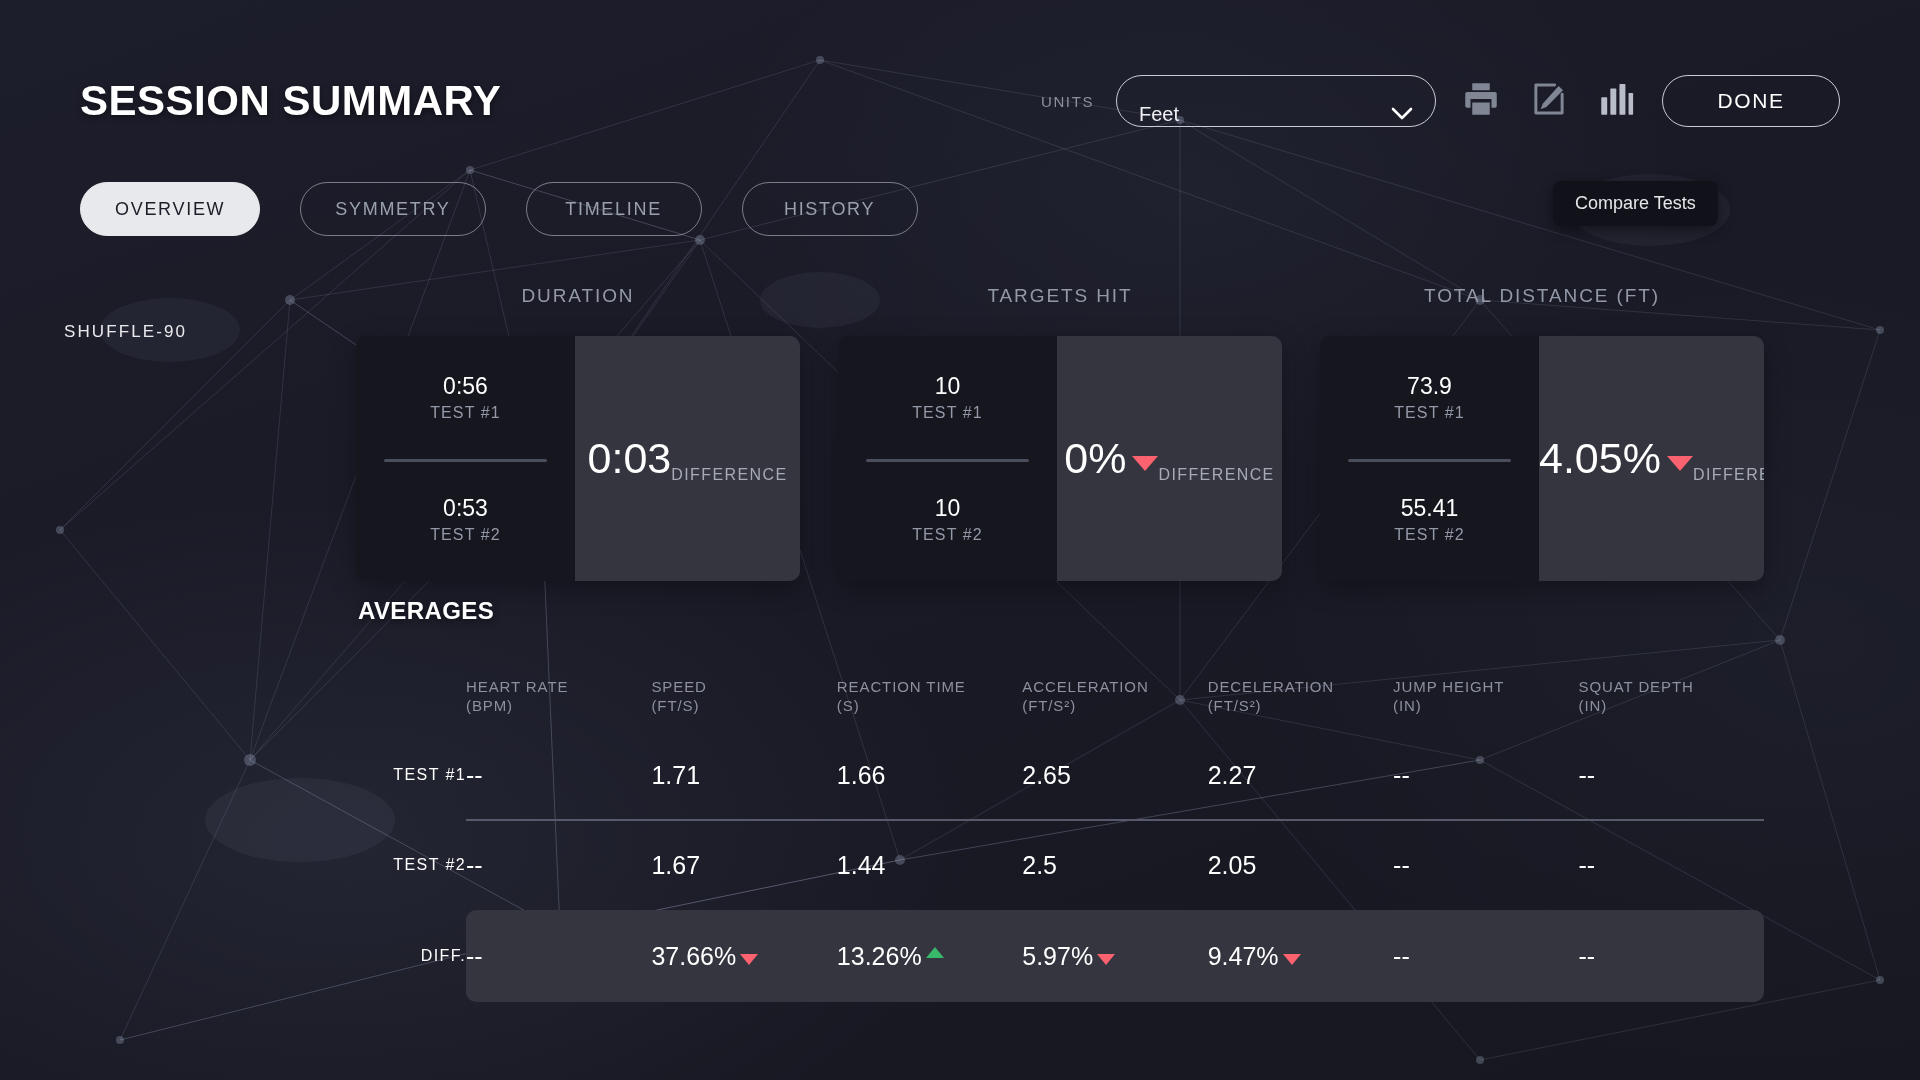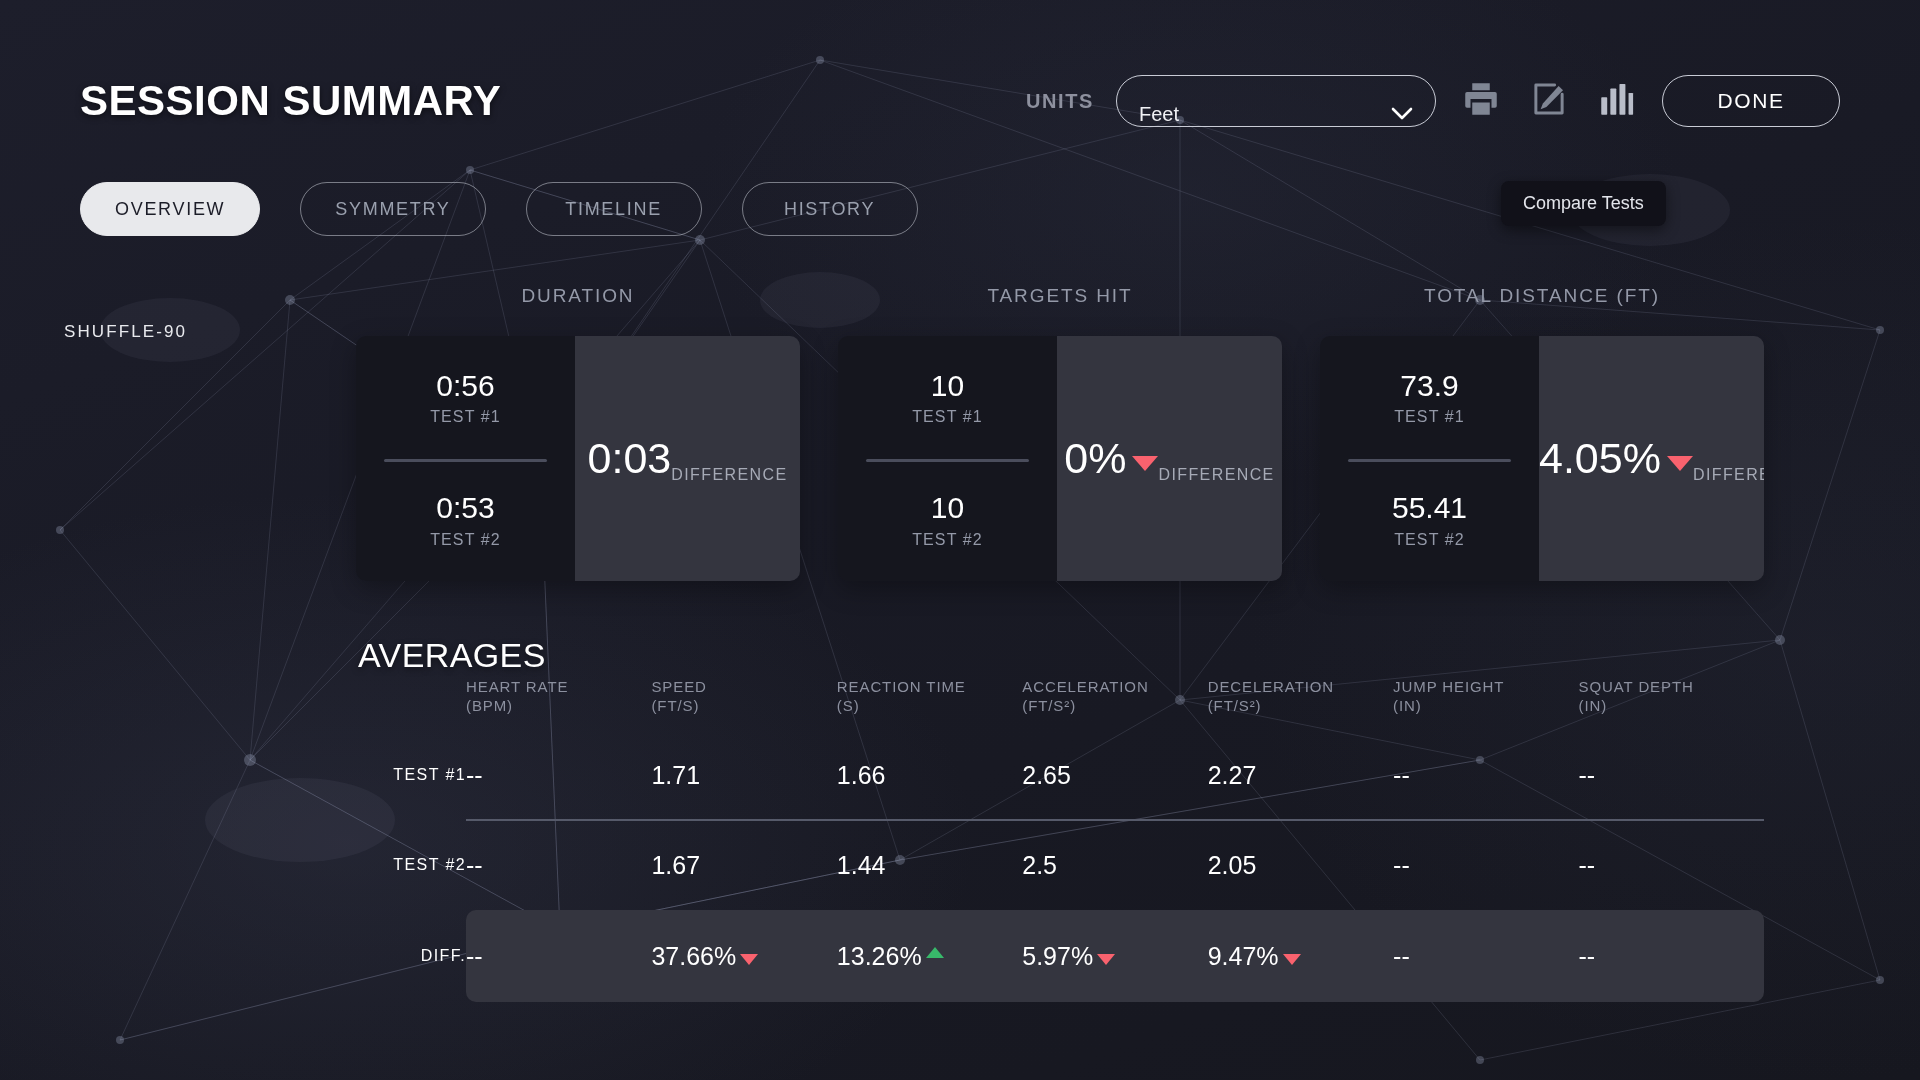--- a/index.html
+++ b/index.html
@@ -39,22 +39,22 @@
     font-weight: 700;
     letter-spacing: 0.5px;
     color: #ffffff;
     text-shadow: 0 2px 6px rgba(0,0,0,0.55);
   }
   .header-right {
     margin-left: auto;
     display: flex; align-items: center; gap: 22px;
   }
   .units-label {
-    font-size: 20px; letter-spacing: 1.6px;
-    color: #8d909e; font-weight: 700;
+    font-size: 15px; letter-spacing: 1.6px;
+    color: #8d909e; font-weight: 400;
   }
   .units-select {
     position: relative;
     width: 320px; height: 52px;
     border: 1.5px solid #c9ccd6;
     border-radius: 26px;
     display: flex; align-items: flex-end;
     padding: 0 22px;
     color: #f0f1f5; font-size: 20px;
     background: transparent;
@@ -70,21 +70,21 @@
     border: 1.5px solid #c9ccd6;
     border-radius: 26px;
     display: flex; align-items: center; justify-content: center;
     color: #ffffff; font-size: 21px; font-weight: 400;
     letter-spacing: 1.6px;
   }
 
   
   .tooltip {
     position: absolute;
-    left: 1501px; top: 181px;
+    left: 1553px; top: 181px;
     background: #111119;
     color: #e4e6ec;
     font-size: 18px;
     padding: 12px 22px;
     border-radius: 8px;
     box-shadow: 0 4px 14px rgba(0,0,0,0.45);
   }
 
   
   .tabs {
@@ -144,21 +144,21 @@
     display: flex; flex-direction: column;
     align-items: center; justify-content: center;
     position: relative;
   }
   .mini {
     display: flex; flex-direction: column; align-items: center;
     height: 50%;
     justify-content: center;
   }
   .mini-value {
-    font-size: 30px; color: #ffffff; font-weight: 400;
+    font-size: 23px; color: #ffffff; font-weight: 400;
     line-height: 1.15;
   }
   .mini-label {
     font-size: 16px; letter-spacing: 1.1px;
     color: #9499a8; margin-top: 5px;
   }
   .card-divider {
     position: absolute;
     left: 28px; right: 28px;
     top: 50%;
@@ -203,22 +203,22 @@
   .tri.small.up {
     border-left: 9px solid transparent;
     border-right: 9px solid transparent;
     border-bottom: 11px solid #38b96a;
     margin-bottom: 7px;
   }
 
   
   .averages-title {
     position: absolute;
-    left: 358px; top: 636px;
-    font-size: 34px; font-weight: 400;
+    left: 358px; top: 597px;
+    font-size: 24px; font-weight: 700;
     color: #ffffff; letter-spacing: 0.4px;
     text-shadow: 0 2px 6px rgba(0,0,0,0.5);
   }
 
   .table { position: absolute; left: 358px; top: 678px; width: 1406px; }
 
   .t-row { display: flex; align-items: center; position: relative; }
 
   .t-rowlabel {
     width: 108px;

